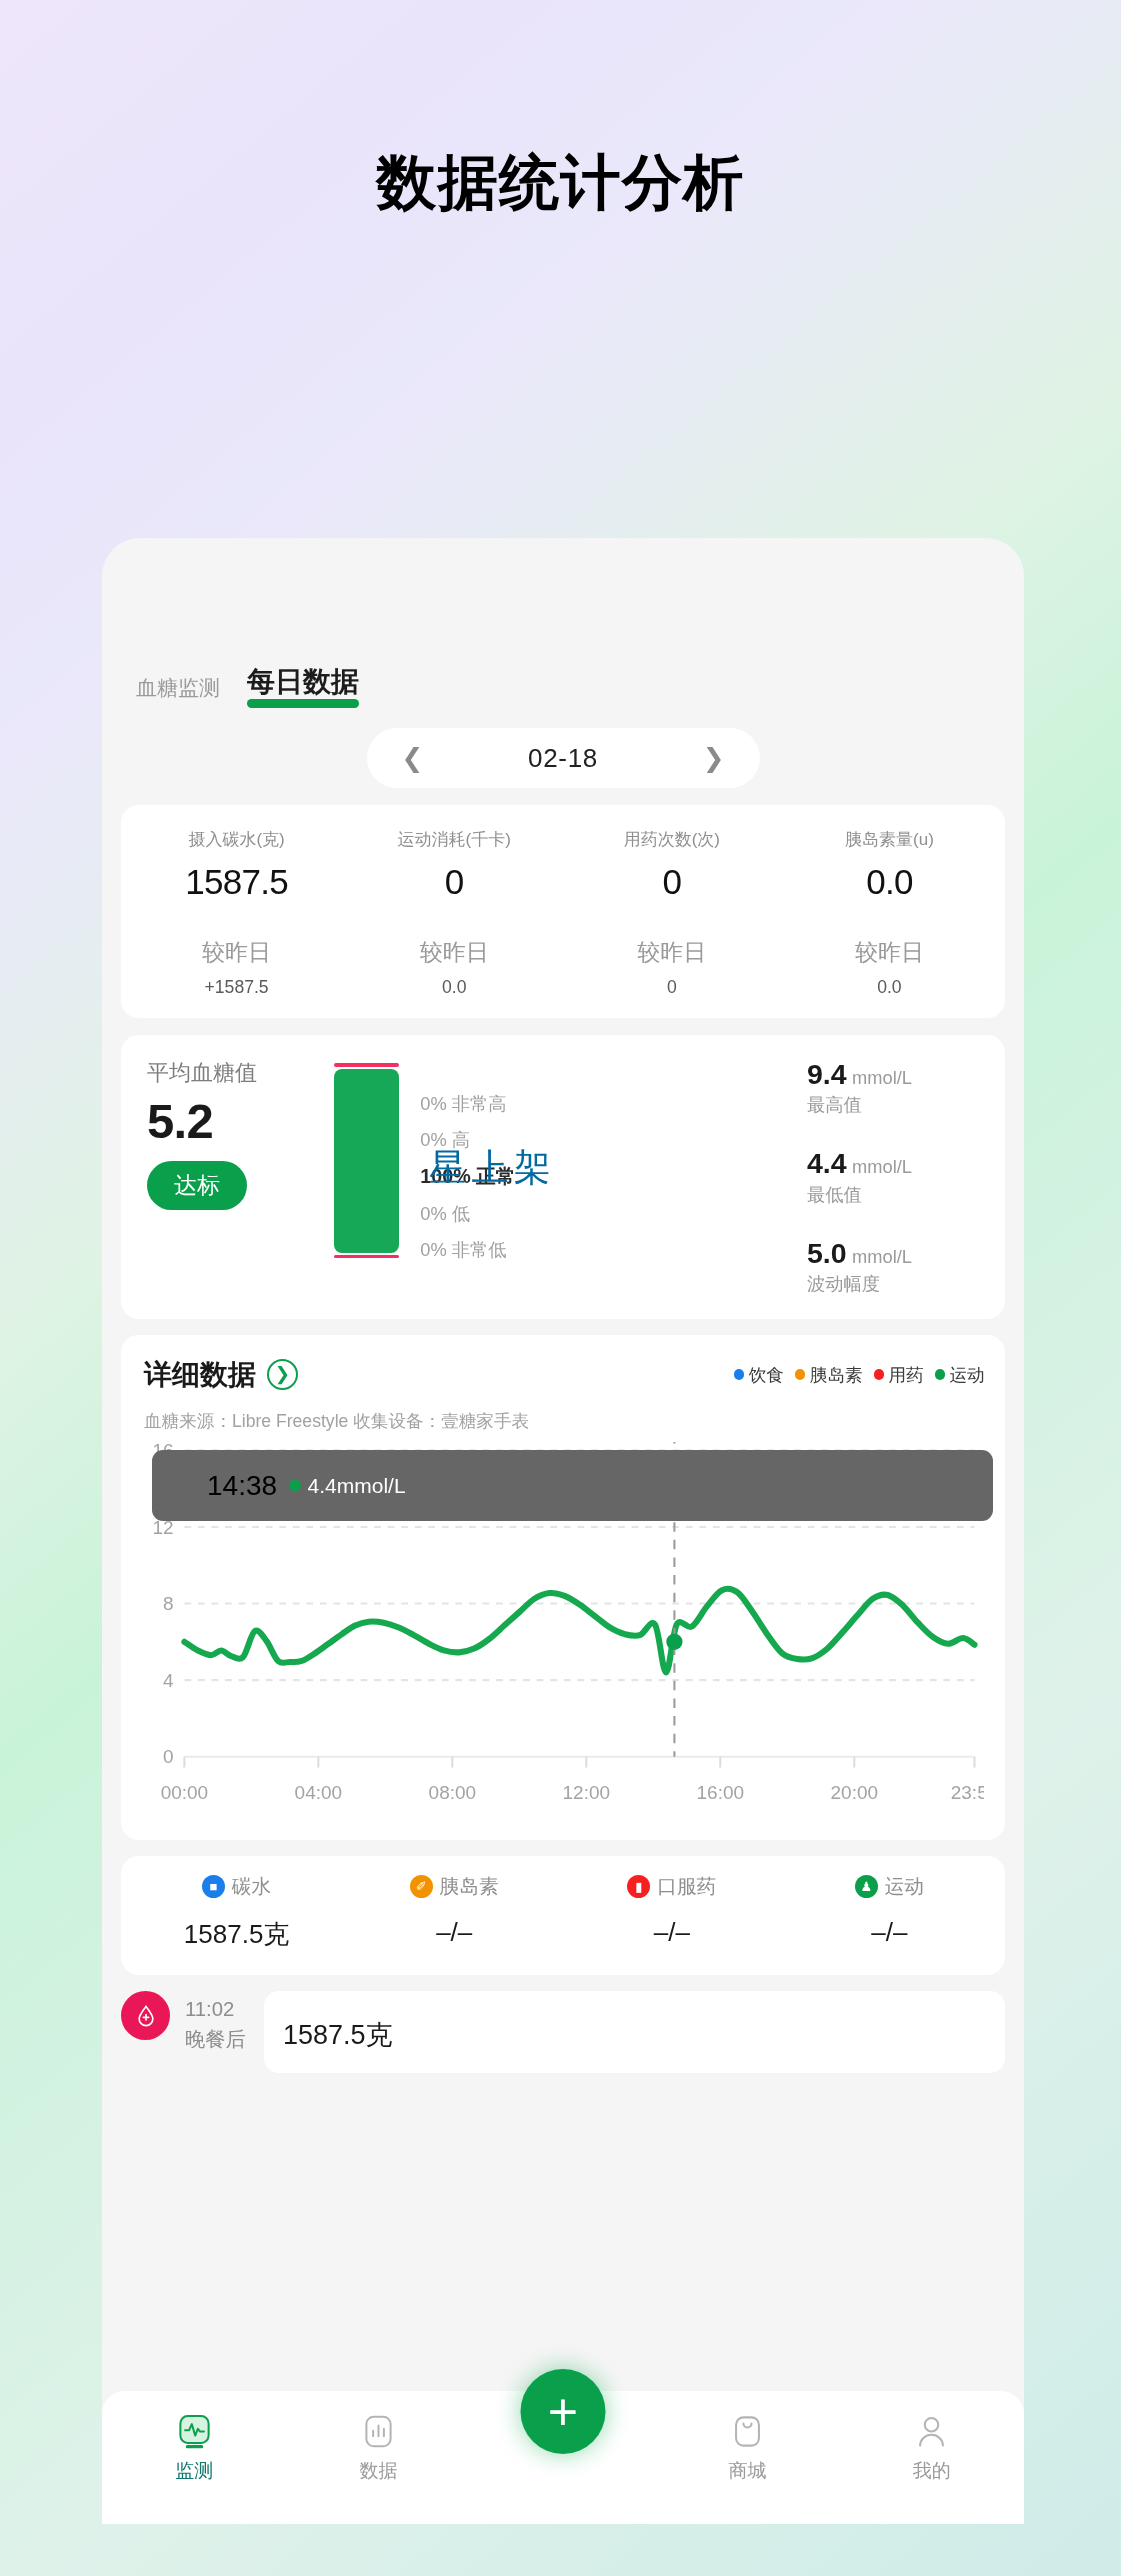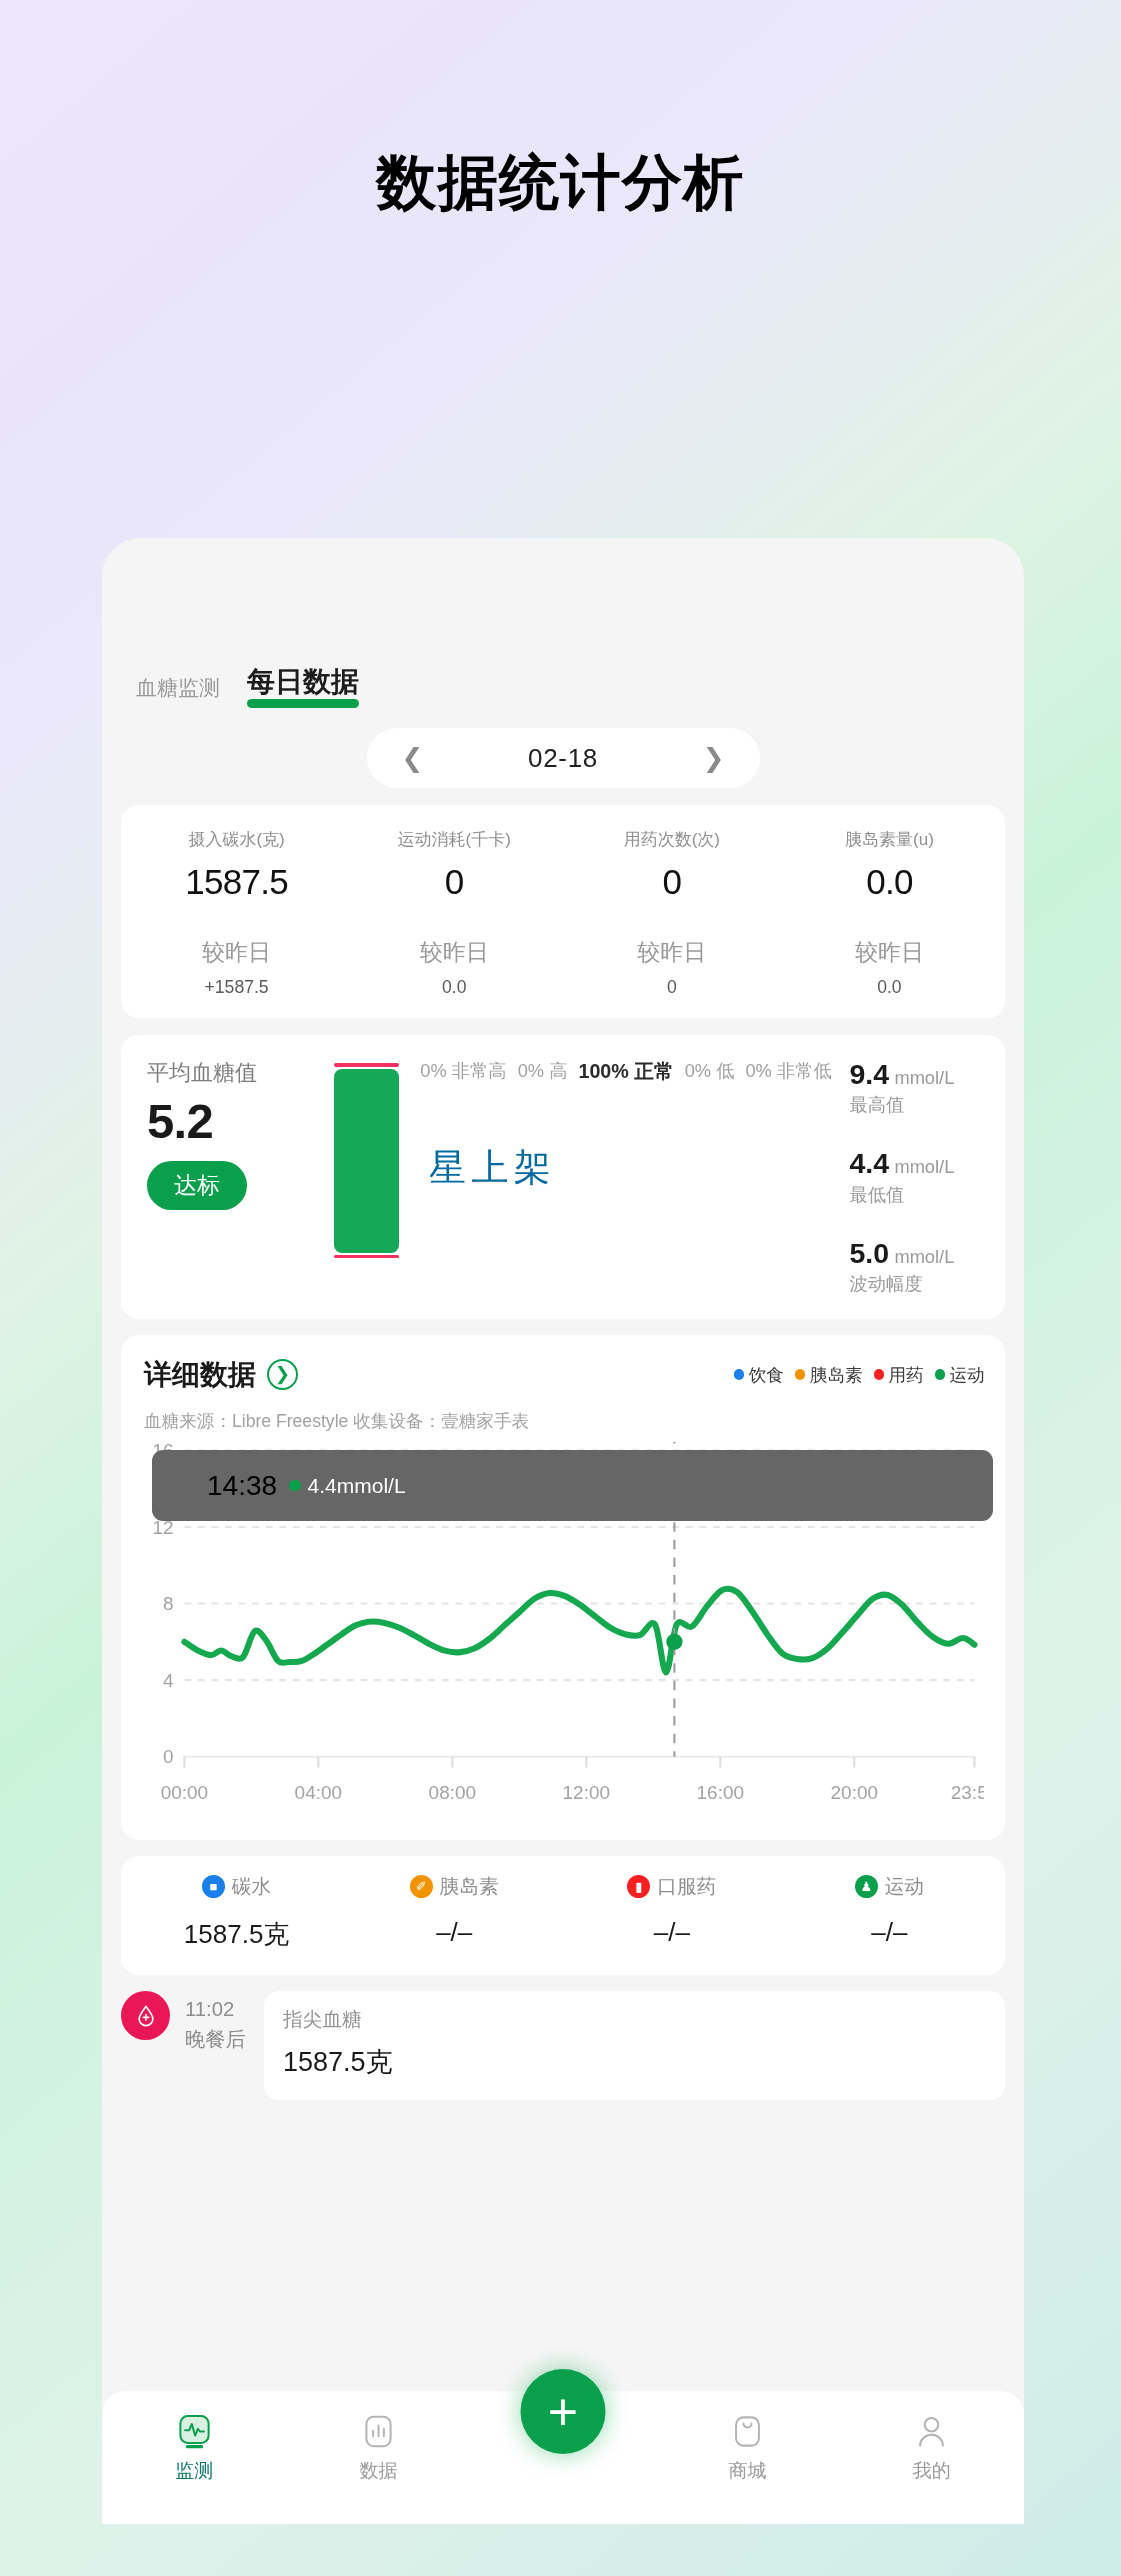--- a/index.html
+++ b/index.html
@@ -90,21 +90,21 @@
     background: #0aa04b; color: #fff;
     font-size: 23px; padding: 8.8px 27px; border-radius: 24.4px;
   }
 
   .avg-bar-wrap { width: 65px; flex-shrink: 0; position: relative; padding-top: 5.4px; }
   .bar-cap { height: 3.4px; background: #f3305f; border-radius: 2px; }
   .bar-cap.top { margin-bottom: 2px; }
   .bar-cap.bottom { margin-top: 2px; }
   .bar-body { height: 184px; background: #16a757; border-radius: 8.1px; }
 
-  .avg-pct { flex: 1; display: flex; flex-direction: row; justify-content: center; gap: 11px; padding-left: 4.1px; }
+  .avg-pct { flex: 1; display: flex; flex-direction: column; justify-content: center; gap: 11px; padding-left: 4.1px; }
   .pct-row { font-size: 18.3px; color: #a0a0a0; white-space: nowrap; }
   .pct-row.active { color: #2a2a2a; font-weight: bold; font-size: 19.7px; }
 
   .avg-right { width: 175px; flex-shrink: 0; display: flex; flex-direction: column; justify-content: center; gap: 30px; }
   .mm-val { font-size: 28.5px; font-weight: bold; color: #1a1a1a; }
   .mm-unit { font-size: 18.3px; font-weight: normal; color: #9a9a9a; margin-left: 5.4px; }
   .mm-cap { font-size: 18.3px; color: #9a9a9a; margin-top: 1.4px; }
 
   
   .watermark {
@@ -385,21 +385,20 @@
       <svg width="26" height="26" viewBox="0 0 38 38">
           <path d="M19 5 C12 14 9 19 9 23 a10 10 0 0 0 20 0 c0-4-3-9-10-18 z" fill="none" stroke="#fff" stroke-width="2.4"></path>
           <path d="M19 17 v8 M15 21 h8" stroke="#fff" stroke-width="2.4" stroke-linecap="round"></path>
         </svg>
     </div>
     <div class="record-time">
       <div class="rt-line">11:02</div>
       <div class="rt-line">晚餐后</div>
     </div>
     <div class="record-card">
-      <div class="rc-label">指尖血糖</div>
       <div class="rc-value">1587.5克</div>
     </div>
   </div>
 
   <div class="navbar">
     <div class="nav-item">
       <div class="nav-glyph">
         <svg width="39" height="39" viewBox="0 0 58 58">
             <rect x="8" y="6" width="42" height="40" rx="11" fill="#d8f2e2" stroke="#0aa04b" stroke-width="3"></rect>
             <path d="M15 27 l6 0 4-9 5 17 4-10 3 4 6 0" fill="none" stroke="#0aa04b" stroke-width="3" stroke-linejoin="round" stroke-linecap="round"></path>

